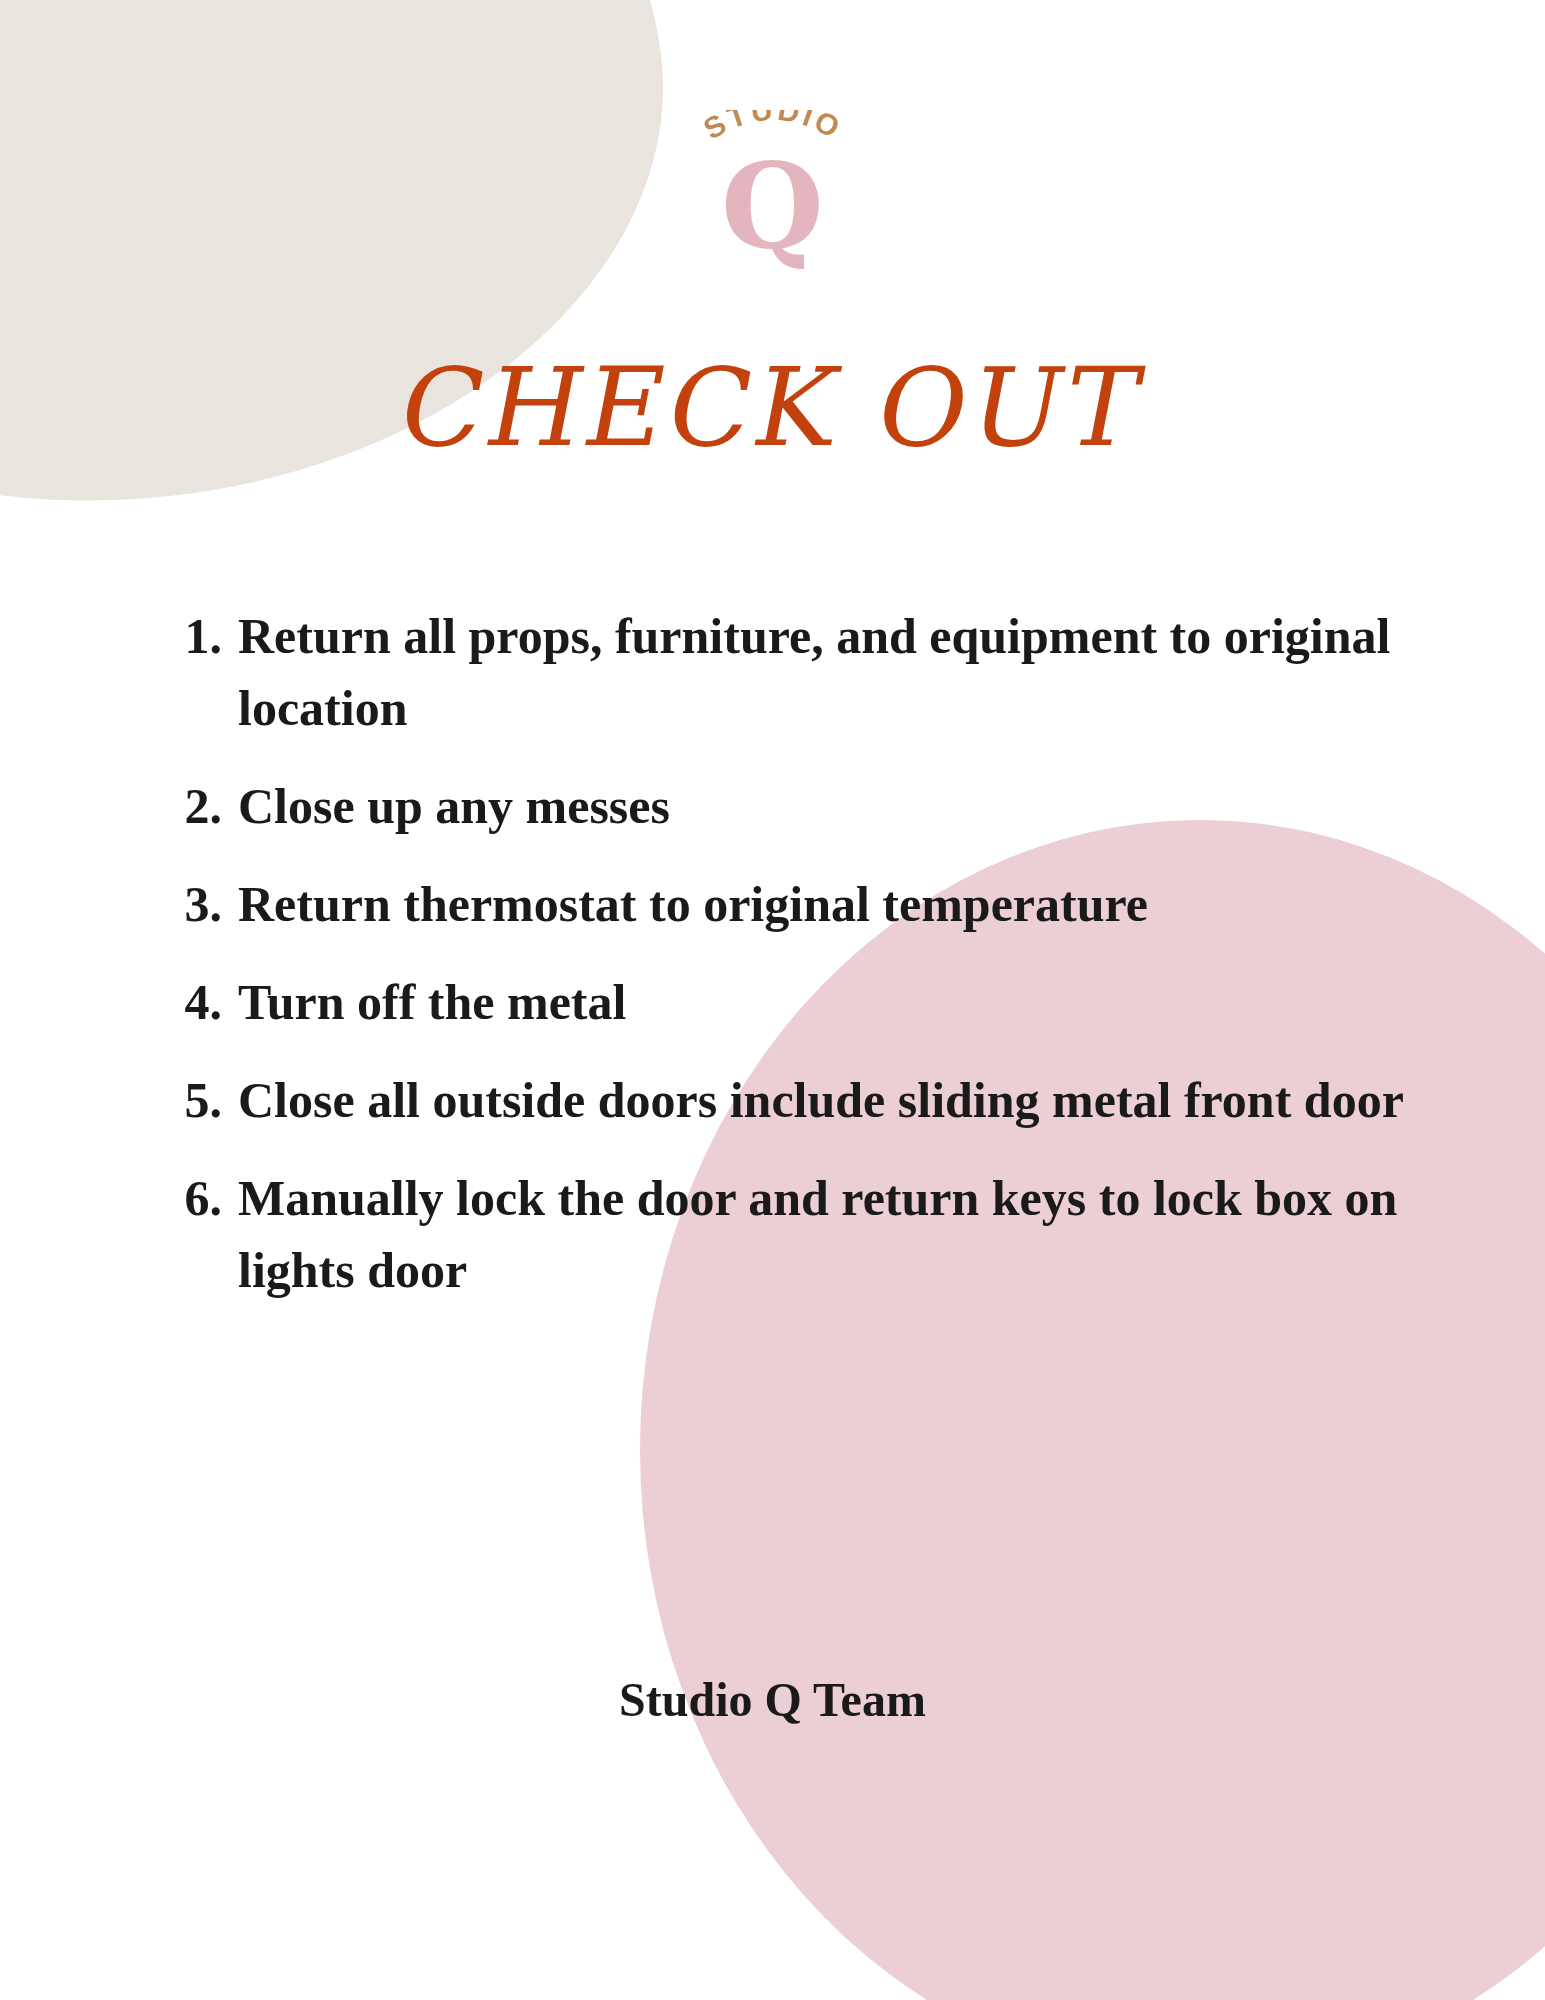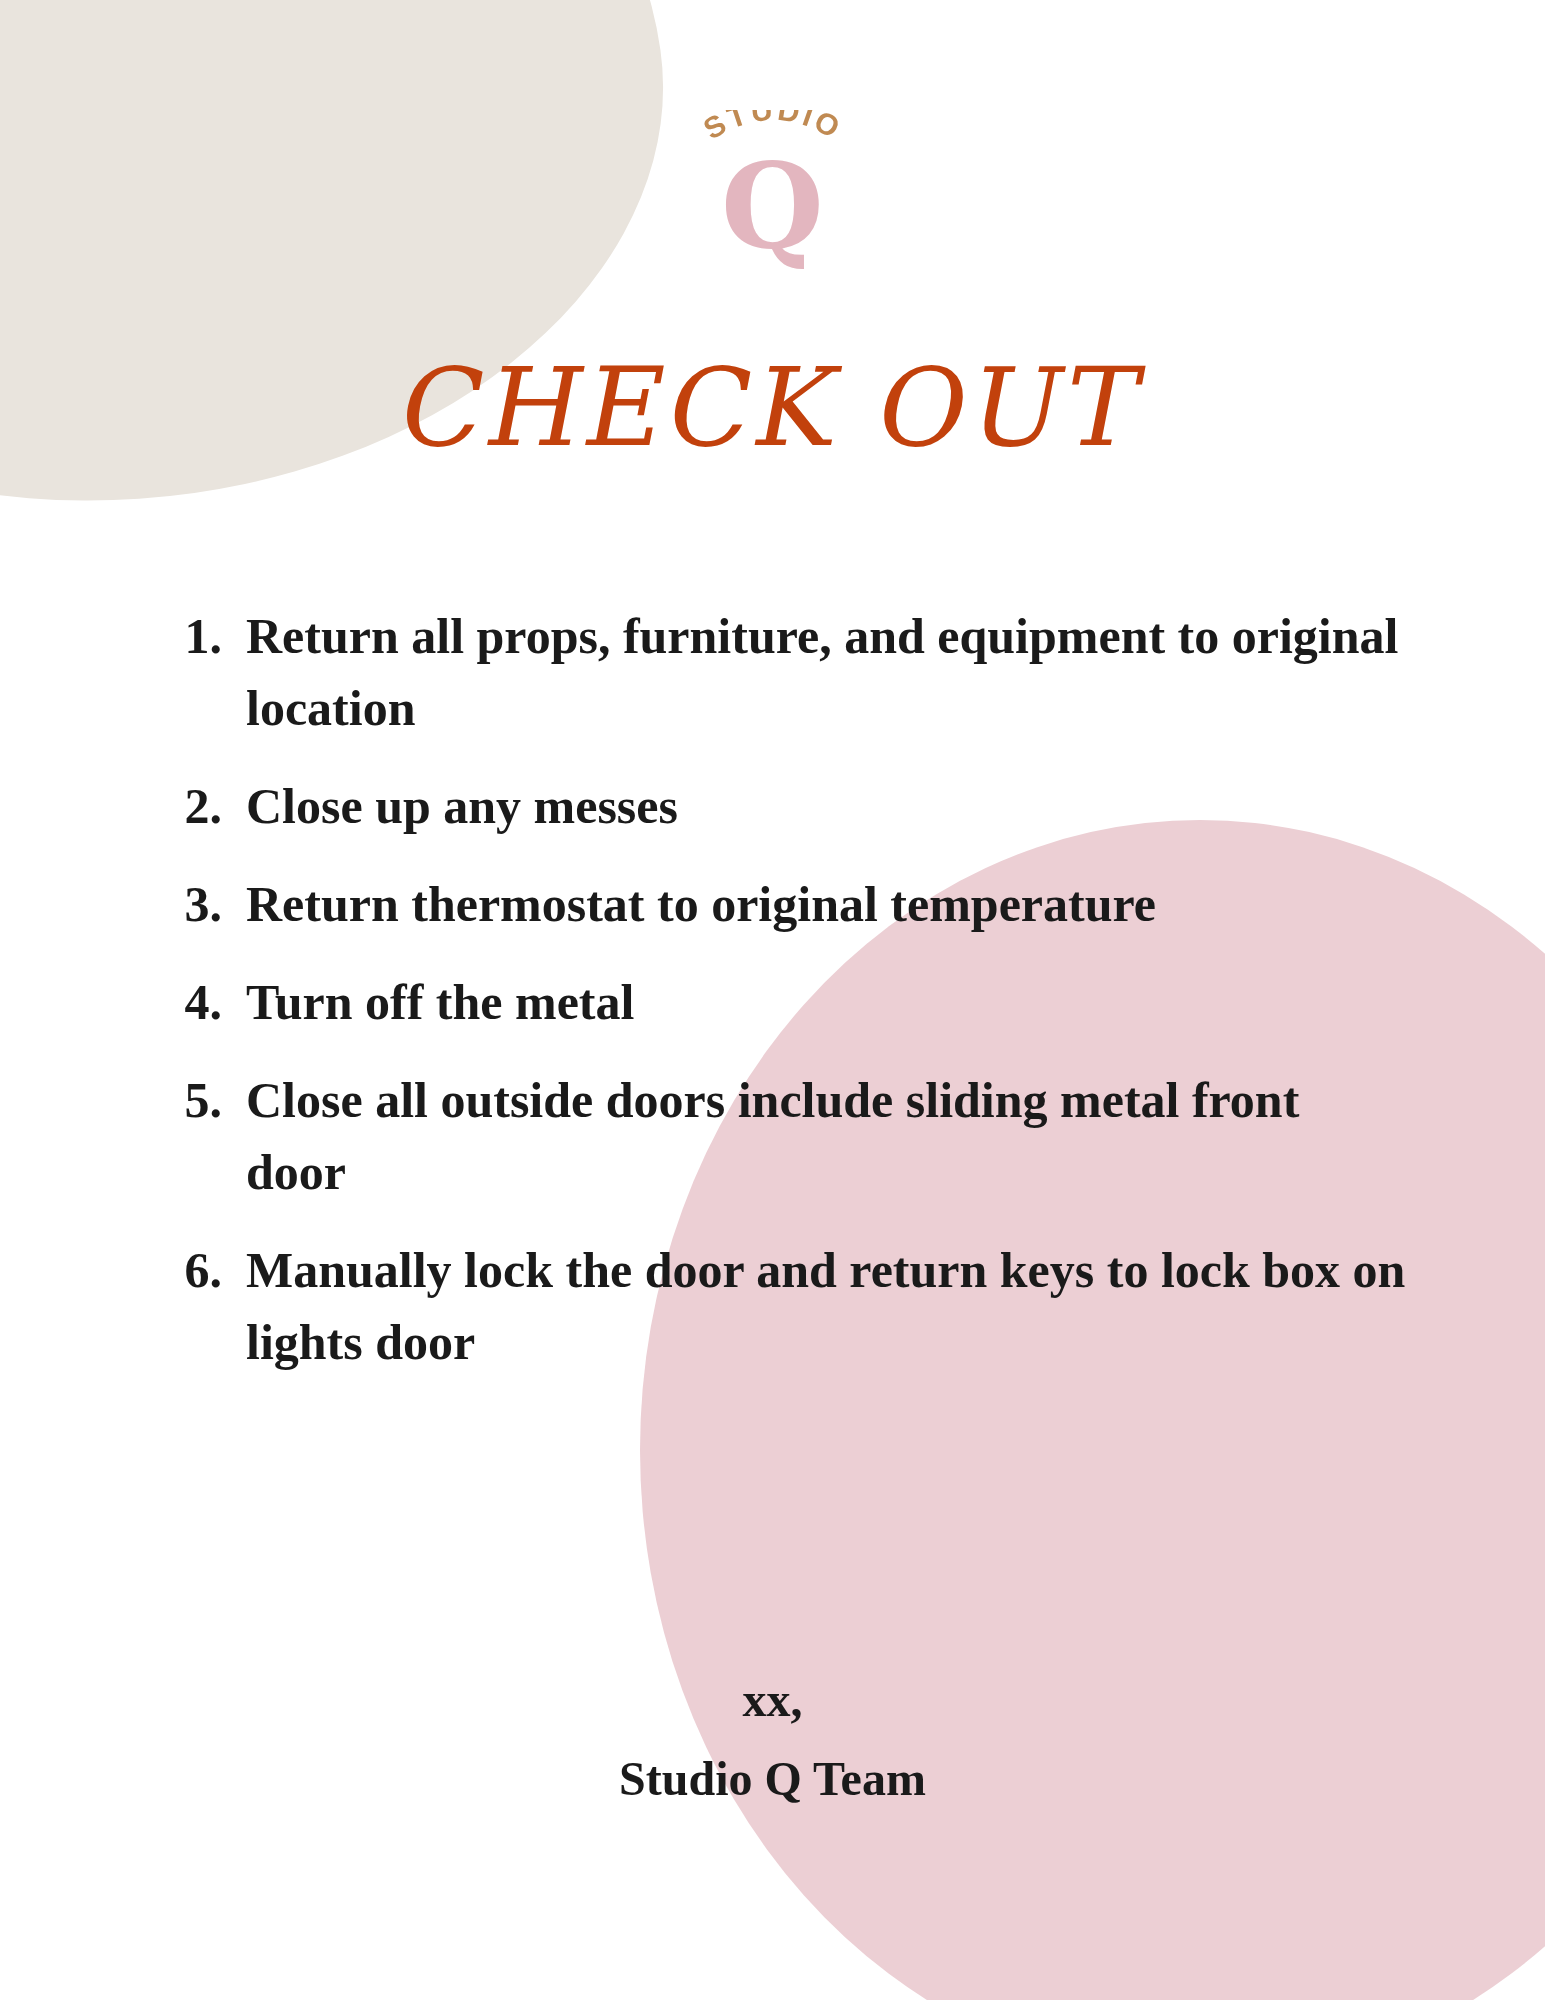--- a/index.html
+++ b/index.html
@@ -123,21 +123,20 @@
     color: #1a1a1a;
   }
   .li-num {
     flex: 0 0 72px;
     text-align: right;
     padding-right: 16px;
     white-space: nowrap;
   }
   .li-text {
     flex: 1 1 auto;
-    margin-left: 8px;
   }
 
   
   .closing {
     position: absolute;
     left: 0;
     right: 0;
     top: 1660px;
     z-index: 3;
     text-align: center;
@@ -193,17 +192,16 @@
       <span class="li-num">5.</span>
       <span class="li-text">Close all outside doors include sliding metal front door</span>
     </li>
     <li>
       <span class="li-num">6.</span>
       <span class="li-text">Manually lock the door and return keys to lock box on lights door</span>
     </li>
   </ul>
 
   <div class="closing">
-    <div>xx,</div>
     <div>Studio Q Team</div>
   </div>
 
 </div>
 
 </body></html>

